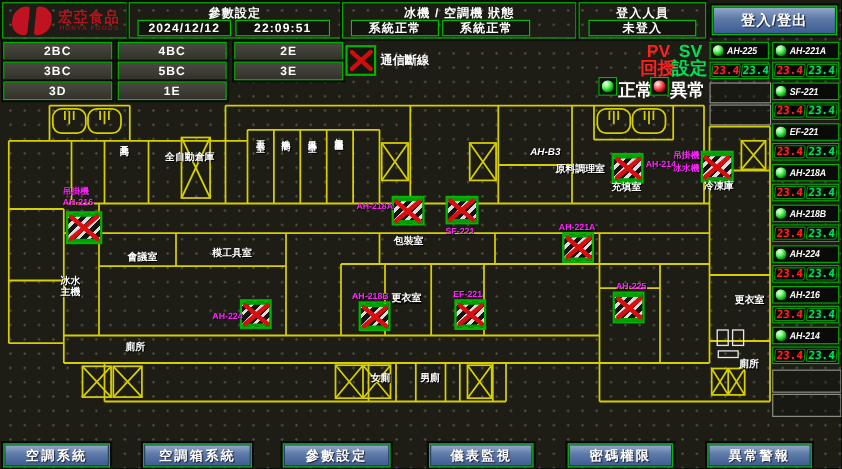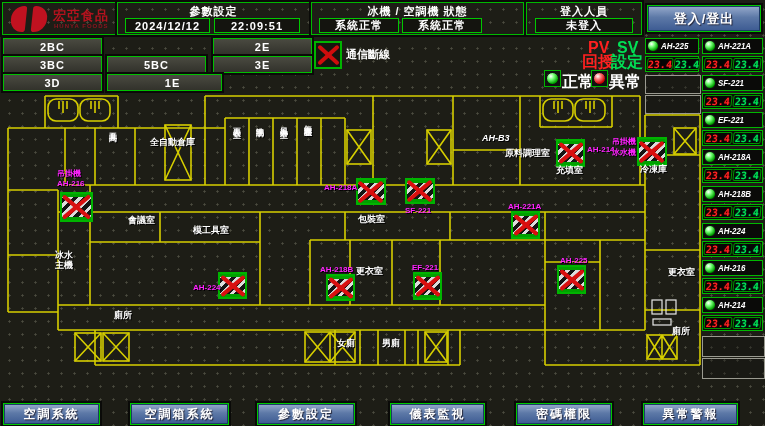--- a/index.html
+++ b/index.html
@@ -85,26 +85,27 @@
   </div>
 
   <div class="hsec" style="left:526px;width:114px;">
     <div class="hlabel">登入人員</div>
     <div class="gbox" style="left:8px;top:15px;width:96px;height:13px;">未登入</div>
   </div>
 
   <div class="bluebtn" style="left:647px;top:5px;width:112px;height:25px;font-size:13px;letter-spacing:1px;">登入/登出</div>
 
   <div class="fbtn" style="left:3px;top:38px;">2BC</div>
+  <div class="fbtn" style="left:107px;top:38px;">4BC</div>
   <div class="fbtn" style="left:213px;top:38px;">2E</div>
   <div class="fbtn" style="left:3px;top:56px;">3BC</div>
   <div class="fbtn" style="left:107px;top:56px;">5BC</div>
   <div class="fbtn" style="left:213px;top:56px;">3E</div>
   <div class="fbtn" style="left:3px;top:74px;">3D</div>
-  <div class="fbtn" style="left:107px;top:74px;padding-left:16px;">1E</div>
+  <div class="fbtn" style="left:107px;top:74px;">1E</div>
 
   <div class="xbox" style="left:314px;top:41px;width:24px;height:24px;"></div>
   <div class="ltext" style="left:346px;top:47px;">通信斷線</div>
 
   <div class="ltext small" style="left:588px;top:39px;color:#ff2020;">PV</div>
   <div class="ltext small" style="left:617px;top:39px;color:#00e055;">SV</div>
   <div class="ltext small" style="left:582px;top:52px;color:#ff2020;">回授</div>
   <div class="ltext small" style="left:611px;top:52px;color:#00e055;">設定</div>
 
   <div class="ledbox" style="left:544px;top:70px;">
@@ -193,21 +194,21 @@
   <div class="plabel" style="left:150px;top:136px;">全自動倉庫</div>
   <div class="plabel vert" style="left:230px;top:121px;height:42px;">更衣室</div>
   <div class="plabel vert" style="left:253px;top:121px;height:42px;">洗手間</div>
   <div class="plabel vert" style="left:277px;top:121px;height:42px;">風淋室</div>
   <div class="plabel vert" style="left:301px;top:119px;height:50px;">無塵衣區</div>
   <div class="plabel" style="left:482px;top:133px;font-style:italic;">AH-B3</div>
   <div class="plabel" style="left:505px;top:147px;">原料調理室</div>
   <div class="plabel" style="left:556px;top:164px;">充填室</div>
   <div class="plabel" style="left:640px;top:163px;">冷凍庫</div>
   <div class="plabel" style="left:358px;top:213px;">包裝室</div>
-  <div class="plabel" style="left:116px;top:214px;margin-left:12px;">會議室</div>
+  <div class="plabel" style="left:116px;top:227px;">會議室</div>
   <div class="plabel" style="left:193px;top:224px;">模工具室</div>
   <div class="plabel wrap" style="left:55px;top:250px;">冰水主機</div>
   <div class="plabel" style="left:356px;top:265px;">更衣室</div>
   <div class="plabel" style="left:668px;top:266px;">更衣室</div>
   <div class="plabel" style="left:114px;top:309px;">廁所</div>
   <div class="plabel" style="left:337px;top:337px;">女廁</div>
   <div class="plabel" style="left:382px;top:337px;">男廁</div>
   <div class="plabel" style="left:672px;top:325px;">廁所</div>
 
   <div class="plabel mag" style="left:57px;top:168px;">吊掛機</div>

